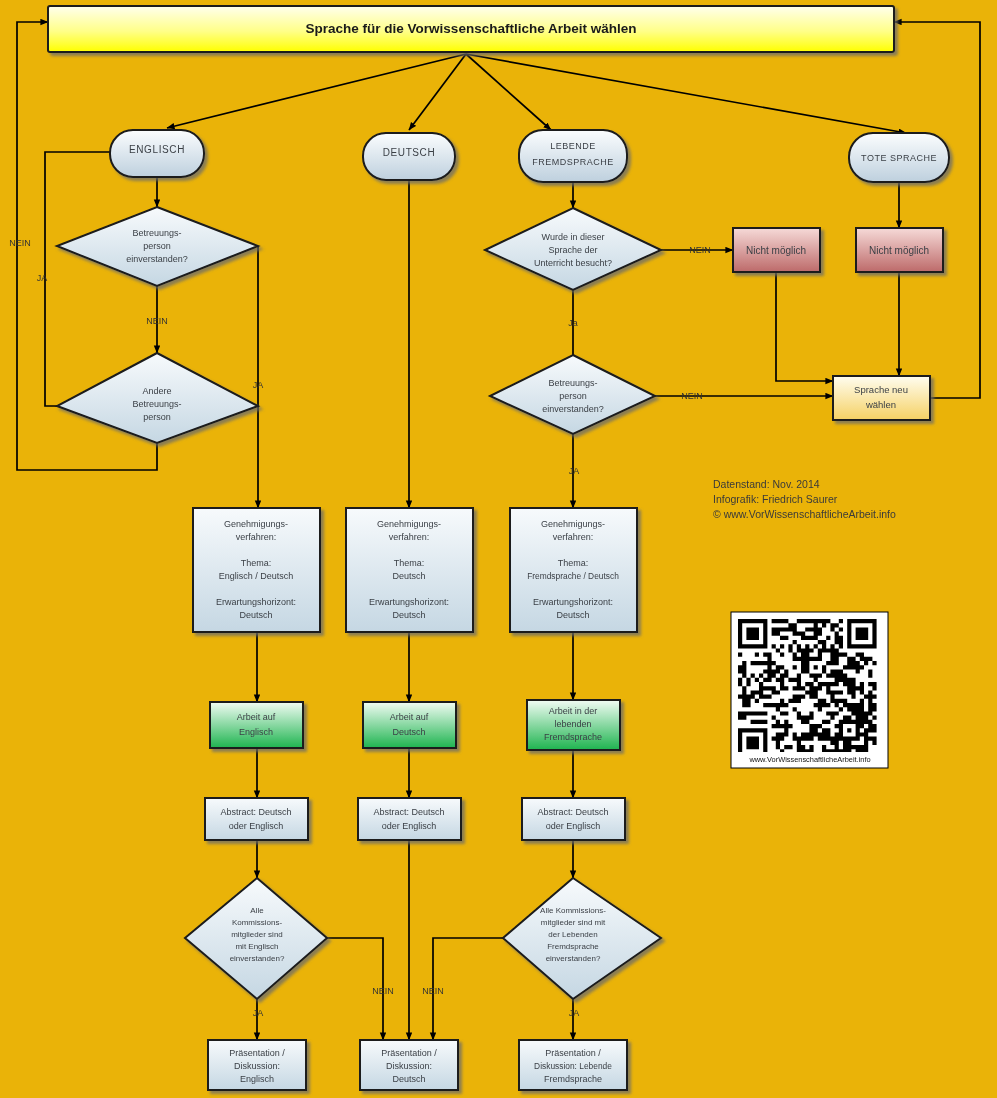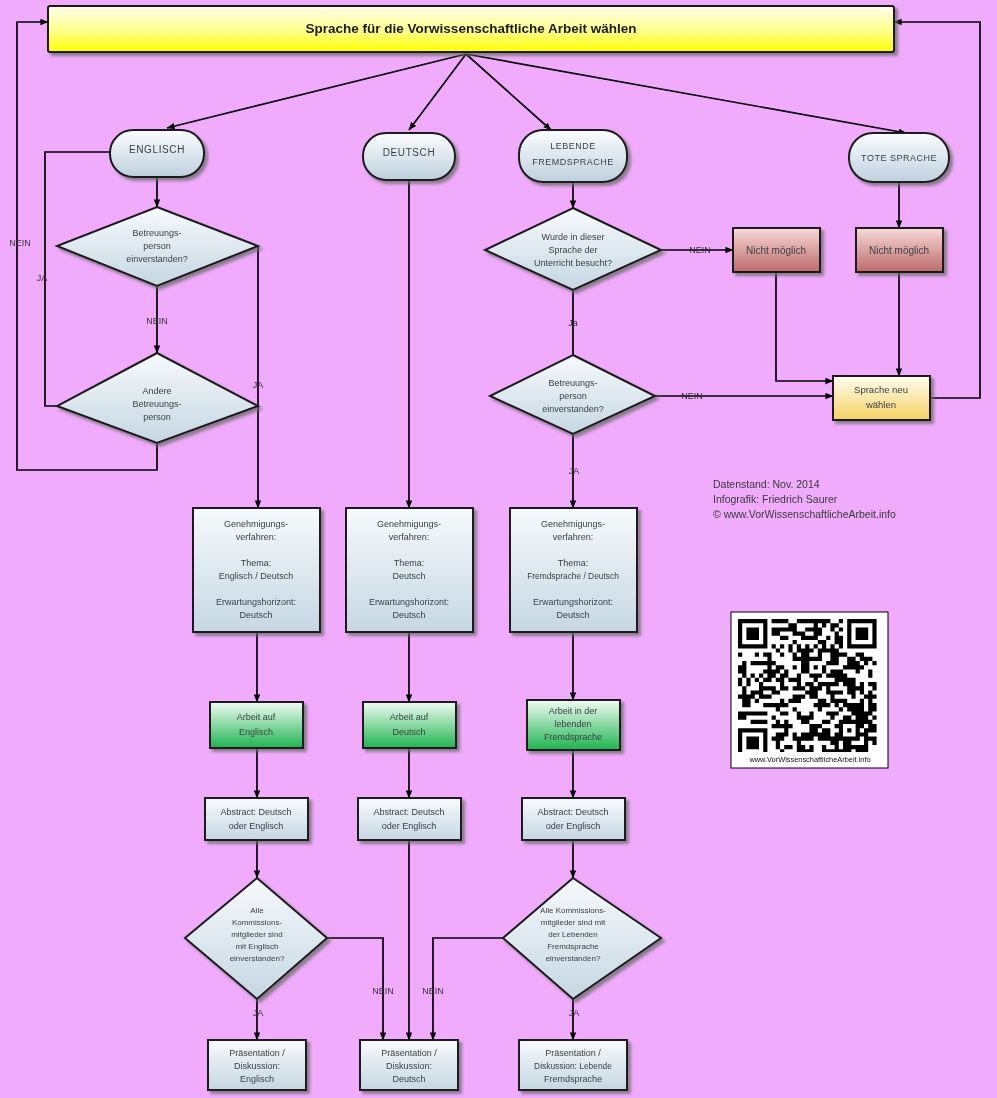--- a/index.html
+++ b/index.html
@@ -1,17 +1,17 @@
 <!DOCTYPE html>
 <html><head>
 <meta charset="utf-8">
 <style>
   html,body{margin:0;padding:0;background:#ffffff;}
   body{width:997px;height:1098px;font-family:"Liberation Sans",sans-serif;}
-  #stage{position:relative;width:997px;height:1098px;overflow:hidden;background:#f0abfc;}
+  #stage{position:relative;width:997px;height:1098px;overflow:hidden;background:#eab308;}
   svg#flow{position:absolute;top:0;left:0;width:997px;height:1098px;}
   .nodetext{font-family:"Liberation Sans",sans-serif;fill:#3a3f45;text-anchor:middle;}
   .edgelabel{font-family:"Liberation Sans",sans-serif;fill:#333;font-size:9px;text-anchor:middle;}
   .titletext{font-family:"Liberation Sans",sans-serif;fill:#1a1a1a;font-weight:bold;font-size:13.5px;text-anchor:middle;}
   .credit{font-family:"Liberation Sans",sans-serif;fill:#3a3a3a;font-size:10.5px;}
   .qrcap{font-family:"Liberation Sans",sans-serif;fill:#111;font-size:7.4px;text-anchor:middle;}
   .ln{stroke:#000;stroke-width:1.7;fill:none;}
   .shp{stroke:#1a1a1a;stroke-width:2;}
 </style>
 </head>

